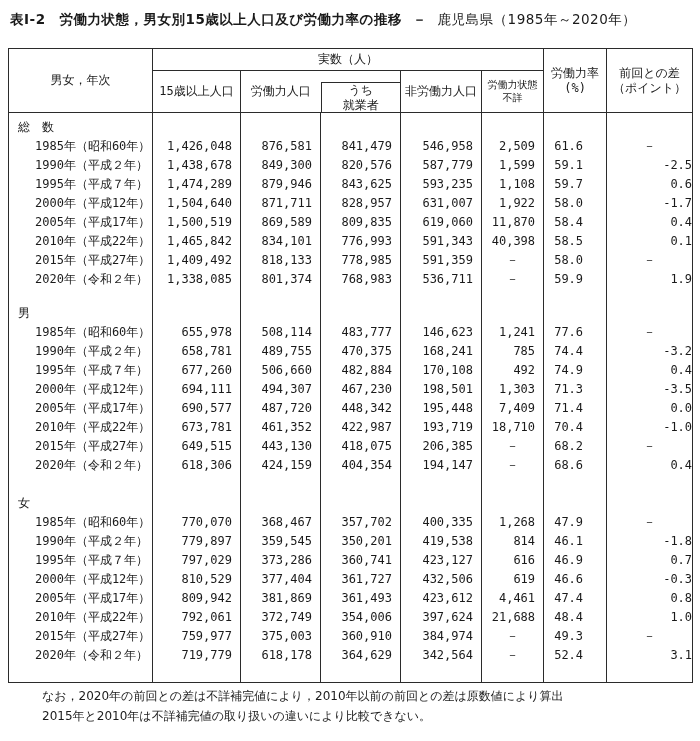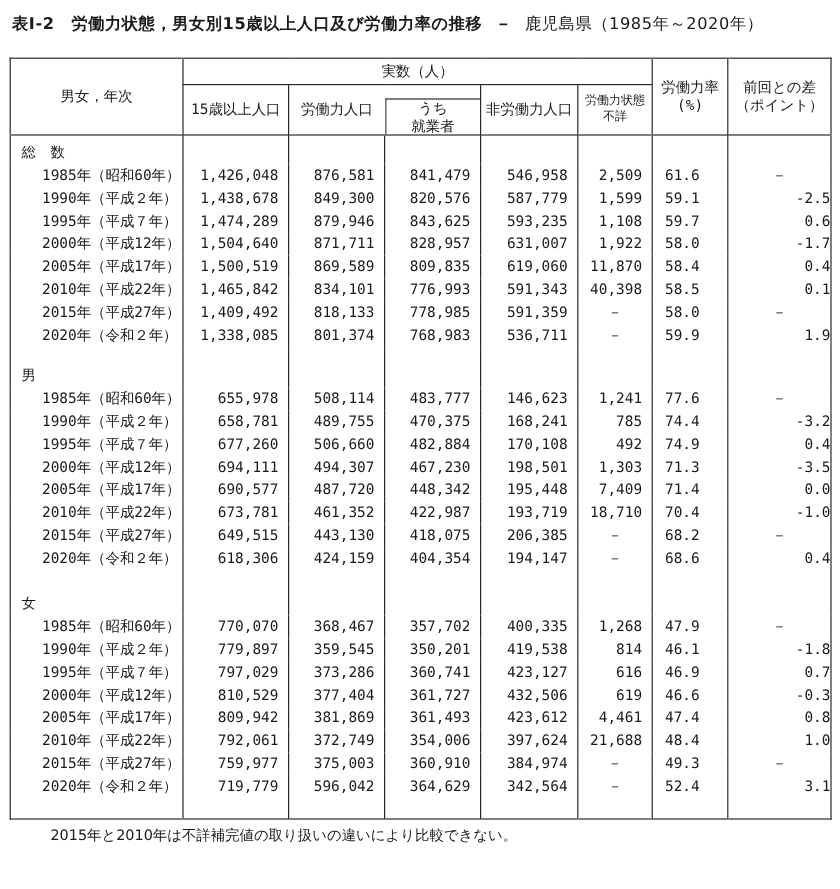--- a/index.html
+++ b/index.html
@@ -364,37 +364,38 @@
           <td class="num bR">375,003</td>
           <td class="num bR">360,910</td>
           <td class="num bR">384,974</td>
           <td class="num bR dash">－</td>
           <td class="num bR c6n">49.3</td>
           <td class="num c7n dash">－</td>
         </tr>
         <tr class="data">
           <td class="year bR">2020年（令和２年）</td>
           <td class="num bR">719,779</td>
-          <td class="num bR">596,042</td>
+          <td class="num bR">618,178</td>
           <td class="num bR">364,629</td>
           <td class="num bR">342,564</td>
           <td class="num bR dash">－</td>
           <td class="num bR c6n">52.4</td>
           <td class="num c7n">3.1</td>
         </tr>
         <tr class="filler">
           <td class="bR"></td>
           <td class="bR"></td>
           <td class="bR"></td>
           <td class="bR"></td>
           <td class="bR"></td>
           <td class="bR"></td>
           <td class="bR"></td>
           <td class=""></td>
         </tr>
       </tbody>
   </table>
 
   <div class="notes">
+    <span class="note-line indent">なお，2020年の前回との差は不詳補完値により，2010年以前の前回との差は原数値により算出</span>
     <span class="note-line indent">2015年と2010年は不詳補完値の取り扱いの違いにより比較できない。</span>
   </div>
 
 </div>
 
 </body></html>

